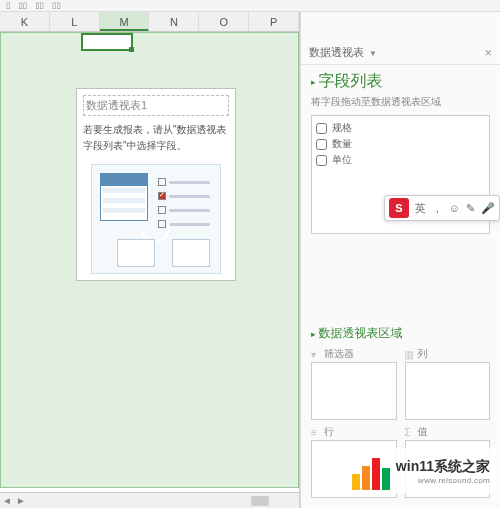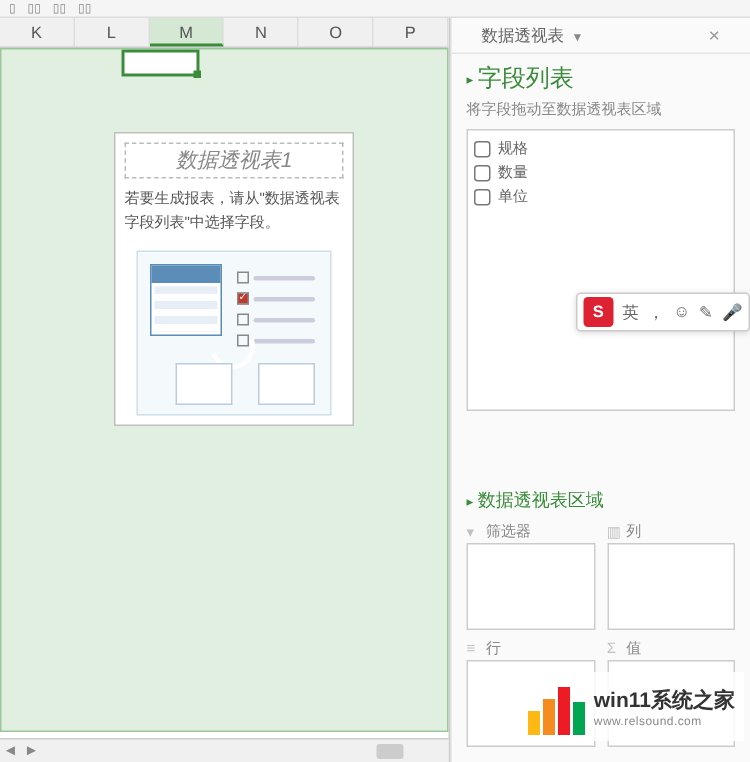--- a/index.html
+++ b/index.html
@@ -8,47 +8,47 @@
   .toolbar span{display:inline-block;}
   .main{display:flex;height:calc(100% - 12px);}
   .sheet-area{flex:0 0 300px;position:relative;background:#fff;border-right:1px solid #ccc;}
   .col-headers{display:flex;height:20px;background:#f0f0f0;border-bottom:1px solid #ccc;}
   .col-header{flex:1;text-align:center;font-size:11px;color:#555;line-height:20px;border-right:1px solid #ddd;}
   .col-header.active{background:#d4e8d4;border-bottom:2px solid #3a8b3a;}
   .grid{position:absolute;top:20px;left:0;right:0;bottom:20px;background:#e0efe0;border:1px solid #9bc79b;}
   .sel-cell{position:absolute;top:0;left:80px;width:52px;height:18px;border:2px solid #3a8b3a;background:#fff;}
   .sel-handle{position:absolute;bottom:-3px;right:-3px;width:5px;height:5px;background:#3a8b3a;}
   .pivot-placeholder{position:absolute;top:55px;left:75px;width:160px;background:#fff;border:1px solid #bfbfbf;padding:6px;}
-  .pivot-title{text-align:center;font-size:14px;color:#888;border:1px dashed #bbb;padding:2px;margin-bottom:6px;font-style:italic;}
+  .pivot-title{font-size:11px;color:#888;border:1px dashed #bbb;padding:2px;margin-bottom:6px;}
   .pivot-msg{font-size:10px;color:#555;line-height:1.6;margin-bottom:10px;}
   .pivot-diagram{width:130px;height:110px;margin:0 auto;position:relative;background:#f4f9fb;border:1px solid #d0e0e8;}
   .pd-tbl{position:absolute;top:8px;left:8px;width:48px;height:48px;background:linear-gradient(#5b8db8 0 12px,#fff 12px);border:1px solid #5b8db8;}
   .pd-tbl::before{content:"";position:absolute;top:14px;left:2px;right:2px;bottom:2px;background:repeating-linear-gradient(#e8eef5 0 5px,#fff 5px 10px);}
   .pd-chk{position:absolute;top:12px;right:10px;width:52px;}
   .pd-chk-item{height:10px;margin-bottom:4px;display:flex;align-items:center;gap:3px;}
   .pd-chk-box{width:8px;height:8px;border:1px solid #888;flex-shrink:0;}
   .pd-chk-box.ck{background:#c0392b;position:relative;}
   .pd-chk-box.ck::after{content:"✓";color:#fff;font-size:7px;position:absolute;top:-2px;left:0;}
   .pd-chk-line{flex:1;height:3px;background:#ccd;border-radius:2px;}
   .pd-zone{position:absolute;bottom:6px;width:38px;height:28px;border:1px solid #bcd;background:#fff;}
   .pd-zone.l{left:25px;}.pd-zone.r{right:10px;}
   .pd-arrow{position:absolute;top:48px;left:48px;width:30px;height:30px;border:3px solid #fff;border-radius:50%;border-top-color:transparent;border-left-color:transparent;transform:rotate(25deg);}
   .hscroll{position:absolute;bottom:0;left:0;right:0;height:16px;background:#f0f0f0;border-top:1px solid #ccc;display:flex;align-items:center;font-size:10px;color:#888;}
   .hscroll .arrow{width:14px;text-align:center;cursor:pointer;}
   .hscroll .thumb{position:absolute;right:30px;height:10px;width:18px;background:#ccc;border-radius:2px;}
   .panel{flex:1;background:#fafafa;border-left:1px solid #ddd;display:flex;flex-direction:column;font-size:11px;color:#555;position:relative;}
-  .panel-head{height:24px;display:flex;align-items:center;justify-content:space-between;padding:0 20px;border-bottom:1px solid #e5e5e5;}
+  .panel-head{height:24px;display:flex;align-items:center;justify-content:space-between;padding:0 8px;border-bottom:1px solid #e5e5e5;margin-top:29px;}
   .panel-head .title{color:#666;}
   .panel-head .dd{font-size:8px;color:#888;margin-left:2px;}
   .close{color:#999;cursor:pointer;font-size:13px;}
   .section{padding:6px 10px;}
   .sec-title{color:#3a8b3a;font-size:16px;margin-bottom:3px;display:flex;align-items:center;gap:3px;}
   .sec-title::before{content:"▸";color:#3a8b3a;font-size:9px;}
   .sec-sub{font-size:10px;color:#888;margin:2px 0 6px;}
-  .field-list{border:1px solid #ccc;background:#fff;height:188px;padding:4px;}
+  .field-list{border:1px solid #ccc;background:#fff;height:119px;padding:4px;}
   .field{display:flex;align-items:center;gap:5px;height:16px;font-size:10px;color:#666;}
   .field input{width:11px;height:11px;}
   .flex-spacer{flex:1;}
   .zones-title{color:#3a8b3a;font-size:12px;padding:4px 10px 0;display:flex;align-items:center;gap:3px;}
   .zones-title::before{content:"▸";color:#3a8b3a;font-size:9px;}
   .zones{padding:0 10px 10px;}
   .zone-row{display:flex;gap:8px;margin-top:4px;}
   .zone{flex:1;}
   .zone-label{font-size:10px;color:#888;display:flex;align-items:center;gap:3px;height:16px;}
   .zone-icon{width:10px;height:10px;display:inline-block;opacity:.5;}
@@ -56,21 +56,21 @@
   .floatbar{position:absolute;top:195px;right:0;height:26px;background:#fff;border:1px solid #ccc;border-radius:3px;display:flex;align-items:center;gap:6px;padding:0 4px;box-shadow:0 1px 4px rgba(0,0,0,.15);}
   .floatbar .logo{width:20px;height:20px;background:#d23;border-radius:3px;display:flex;align-items:center;justify-content:center;color:#fff;font-size:11px;font-weight:bold;}
   .floatbar span{font-size:11px;color:#666;}
   .watermark{position:absolute;bottom:14px;right:4px;display:flex;align-items:center;gap:6px;background:rgba(255,255,255,.85);padding:4px 6px;}
   .wm-logo{width:38px;height:38px;position:relative;}
   .wm-logo div{position:absolute;width:8px;background:#fdb813;}
   .wm-logo .b1{height:16px;left:0;bottom:0;}
   .wm-logo .b2{height:24px;left:10px;bottom:0;background:#f68b1f;}
   .wm-logo .b3{height:32px;left:20px;bottom:0;background:#ed1c24;}
   .wm-logo .b4{height:22px;left:30px;bottom:0;background:#00a651;}
-  .wm-txt{display:flex;flex-direction:column;}
+  .wm-txt{display:flex;flex-direction:column;align-items:flex-end;}
   .wm-txt .l1{font-size:14px;font-weight:bold;color:#333;}
   .wm-txt .l2{font-size:8px;color:#888;letter-spacing:.3px;}
 </style>
 </head>
 <body>
 
 <div class="toolbar">
   <span>▯</span>
     <span>▯▯</span>
     <span>▯▯</span>

